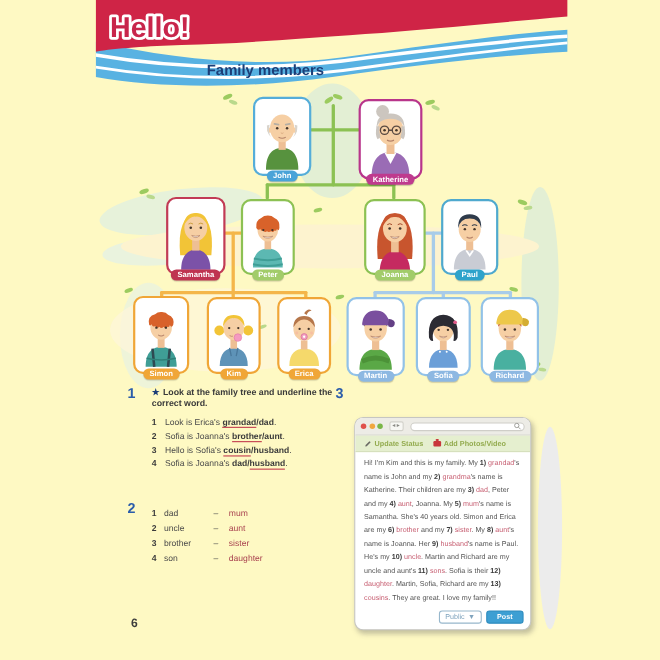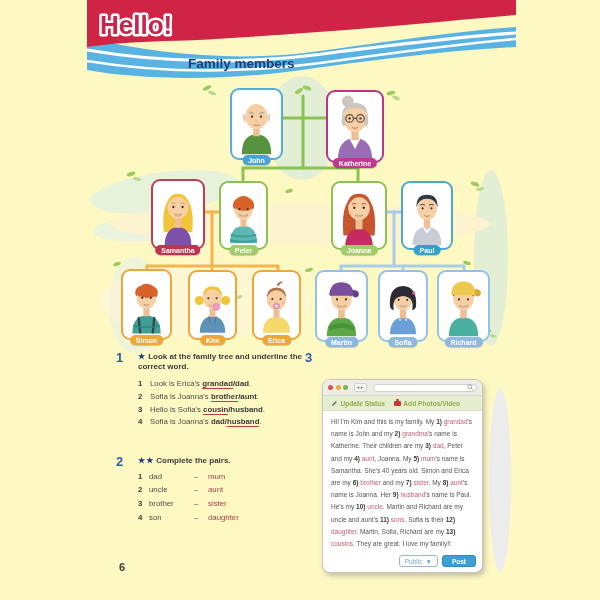--- a/index.html
+++ b/index.html
@@ -396,21 +396,20 @@
             <span class="item-num">4</span>
             <span><span class="seg-n">Sofia is Joanna's </span><span class="seg-b">dad/</span><span class="seg-bu">husband</span><span class="seg-n">.</span></span>
           </div>
       </div>
     </div>
   </div>
 
   <div class="ex" id="ex2">
     <div class="ex-num">2</div>
     <div>
-      <div class="ex-title"><span class="stars">★★</span><span>Complete the pairs.</span></div>
       <div class="pairs">
         <div class="pair">
             <span class="item-num">1</span>
             <span>dad</span>
             <span>–</span>
             <span class="answer">mum</span>
           </div>
         <div class="pair">
             <span class="item-num">2</span>
             <span>uncle</span>

